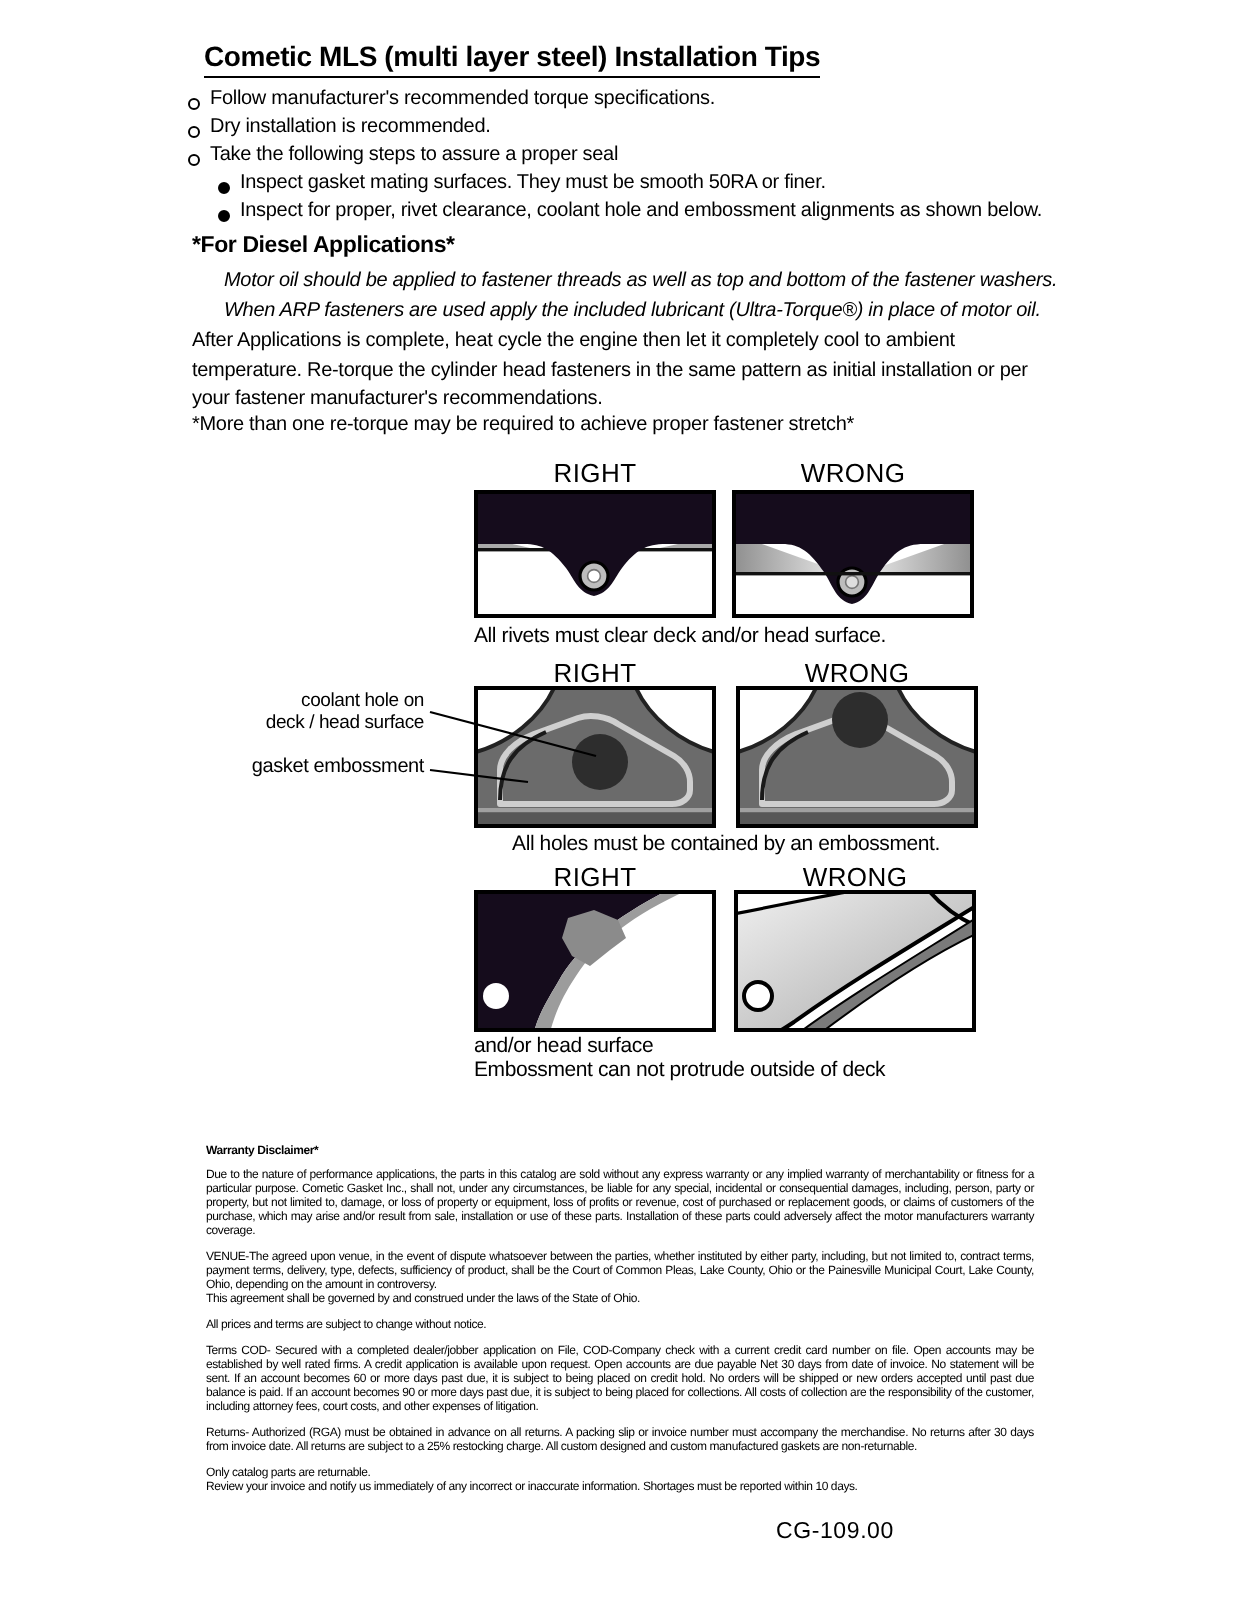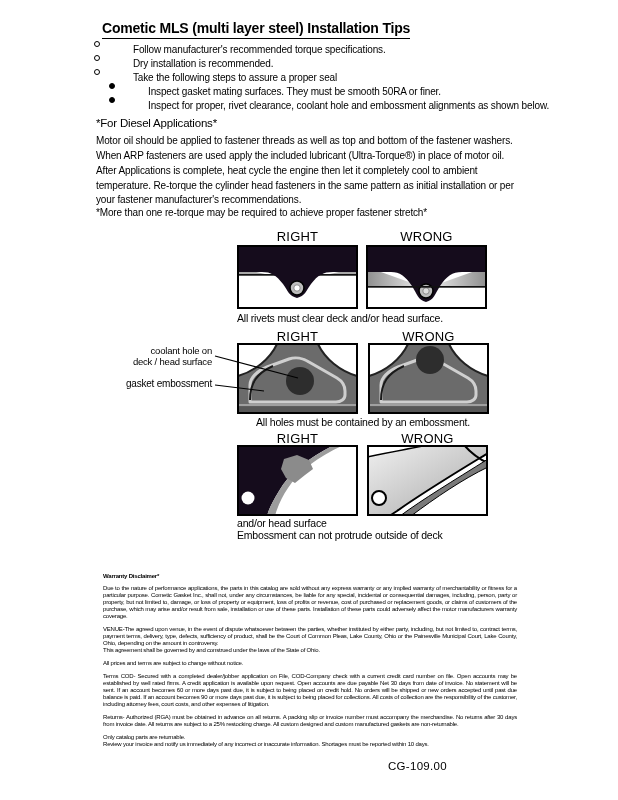--- a/index.html
+++ b/index.html
@@ -6,26 +6,26 @@
   body{
     width:618px;height:800px;background:#ffffff;color:#000;
     font-family:"Liberation Sans", sans-serif;position:relative;overflow:hidden;
   }
   .abs{position:absolute;}
   .title{
     left:102px;top:20px;font-size:14px;font-weight:bold;letter-spacing:-0.2px;
     border-bottom:1.5px solid #000;padding-bottom:2px;margin:0;
   }
   .bullets{left:94px;top:43px;font-size:10px;letter-spacing:-0.15px;line-height:14px;width:470px;}
-  .b{display:flex;align-items:flex-start;gap:28px;}
+  .b{display:flex;align-items:flex-end;}
   .b.l2{margin-left:15px;}
   .marker{flex:0 0 auto;display:inline-block;width:4px;height:4px;border-radius:50%;margin-right:5px;position:relative;top:-2px;}
   .marker.open{border:1px solid #000;}
   .marker.fill{background:#000;border:1px solid #000;}
-  .diesel-h{left:96px;top:117px;font-size:11.5px;font-weight:normal;letter-spacing:-0.2px;}
+  .diesel-h{left:96px;top:117px;font-size:11.5px;font-weight:bold;letter-spacing:-0.2px;}
   .para{font-size:10px;letter-spacing:-0.15px;line-height:14.5px;width:432px;}
   .rw-label{font-size:13px;letter-spacing:0.2px;text-align:center;width:121px;}
   .caption{font-size:10.5px;letter-spacing:-0.2px;line-height:12px;}
   .side-label{font-size:9.5px;letter-spacing:-0.2px;line-height:10.5px;text-align:right;}
   .diagram{display:block;}
   .disclaimer{left:103px;top:573px;width:414px;font-size:6px;letter-spacing:-0.2px;line-height:7px;}
   .disclaimer p{margin:0 0 6px 0;text-align:justify;}
   .disclaimer p.tight{margin:0;}
   .disclaimer .dh{font-weight:bold;margin:0 0 5px 0;}
   .footer-code{left:388px;top:760px;font-size:11.5px;letter-spacing:0.3px;text-align:center;}
@@ -53,21 +53,21 @@
       <span class="marker fill"></span>
       <span>Inspect gasket mating surfaces.  They must be smooth 50RA or finer.</span>
     </div>
   <div class="b l2">
       <span class="marker fill"></span>
       <span>Inspect for proper, rivet clearance, coolant hole and embossment alignments as shown below.</span>
     </div>
 </div>
 
 <div class="abs diesel-h">*For Diesel Applications*</div>
-<div class="abs para" style="left:96px;top:134px;">Motor oil should be applied to fastener threads as well as top and bottom of the fastener washers. When ARP fasteners are used apply the included lubricant (Ultra-Torque®) in place of motor oil.</div>
+<div class="abs para" style="left:112px;top:134px;font-style:italic;">Motor oil should be applied to fastener threads as well as top and bottom of the fastener washers. When ARP fasteners are used apply the included lubricant (Ultra-Torque®) in place of motor oil.</div>
 <div class="abs para" style="left:96px;top:164px;">After Applications is complete, heat cycle the engine then let it completely cool to ambient temperature. Re-torque the cylinder head fasteners in the same pattern as initial installation or per your fastener manufacturer's recommendations.</div>
 <div class="abs para" style="left:96px;top:206px;">*More than one re-torque may be required to achieve proper fastener stretch*</div>
 
 <div class="abs rw-label" style="left:237px;top:229px;">RIGHT</div>
 <div class="abs rw-label" style="left:366px;top:229px;">WRONG</div>
 
 <div class="abs diagram" style="left:237px;top:245px;">
   <svg width="121" height="64" viewBox="0 0 121 64">
     <rect x="0" y="0" width="121" height="64" fill="#ffffff"></rect>
     <polygon points="1,23 28,29 1,29" fill="#a9a9a9"></polygon>

